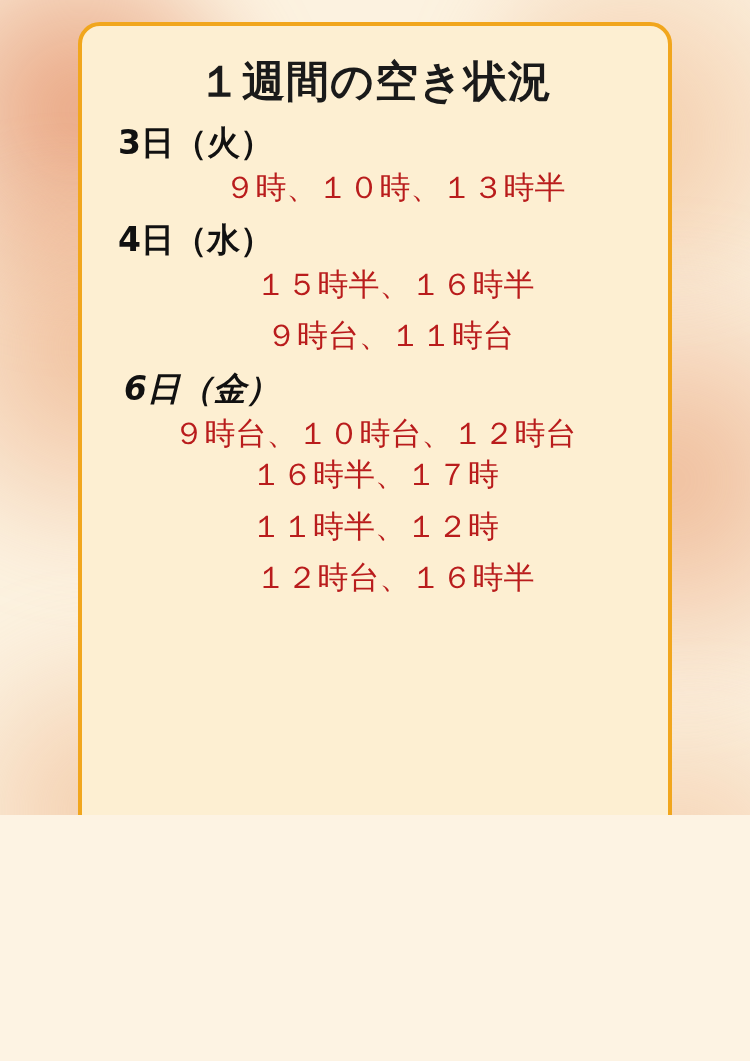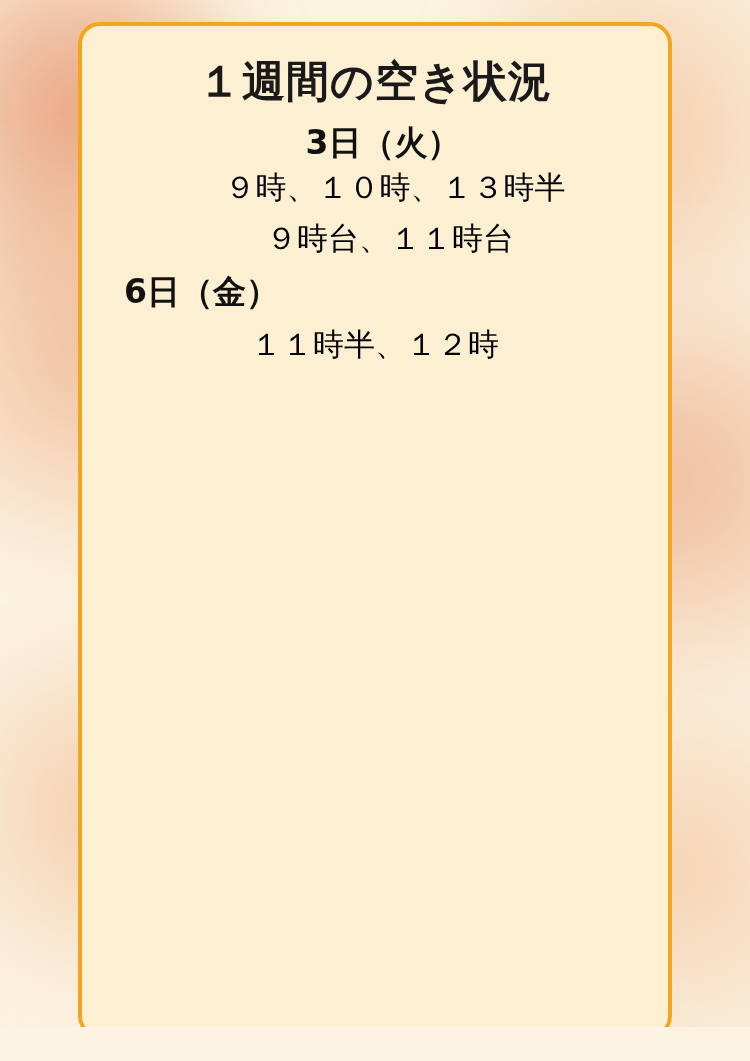--- a/index.html
+++ b/index.html
@@ -11,21 +11,21 @@
     height: 1061px;
     font-family: "DejaVu Sans", "Liberation Sans", sans-serif;
     background: #fdf3e3;
     overflow: hidden;
   }
 
   
   .poster {
     position: relative;
     width: 750px;
-    height: 1027px;
+    height: 815px;
     background: #fcf2e0;
     overflow: hidden;
   }
   .wash {
     position: absolute;
     border-radius: 50%;
     filter: blur(34px);
     pointer-events: none;
   }
   .wash-a {
@@ -91,26 +91,26 @@
   .day-block {
     margin-bottom: 10px;
   }
   .day-label {
     font-size: 33px;
     font-weight: bold;
     color: #111;
     line-height: 1.35;
     padding-left: 16px;
   }
-  .day-label.indent-1 { padding-left: 16px; text-align: center; }
-  .day-label.indent-2 { padding-left: 22px; }
+  .day-label.indent-1 { padding-left: 16px; }
+  .day-label.indent-2 { padding-left: 22px; font-style: italic; }
   .slots {
     text-align: center;
     font-size: 31px;
-    color: #000000;
+    color: #b91c1c;
     line-height: 1.34;
     margin-top: 1px;
   }
   .slot-line {
     white-space: nowrap;
   }
   .slot-line.pad-left-sm { padding-left: 40px; }
   .slot-line.pad-left-md { padding-left: 30px; font-family: Liberation Serif, serif; }
 </style>
 </head>
@@ -129,36 +129,45 @@
     <div class="title">１週間の空き状況</div>
 
     <div class="day-block">
       <div class="day-label indent-1">3日（火）</div>
       <div class="slots">
         <div class="slot-line pad-left-sm">９時、１０時、１３時半</div>
       </div>
     </div>
 
     <div class="day-block">
+      <div class="day-label indent-1">4日（水）</div>
+      <div class="slots">
+        <div class="slot-line pad-left-sm">１５時半、１６時半</div>
+      </div>
     </div>
 
     <div class="day-block">
       <div class="slots">
         <div class="slot-line pad-left-md">９時台、１１時台</div>
       </div>
     </div>
 
     <div class="day-block">
       <div class="day-label indent-2">6日（金）</div>
       <div class="slots">
+        <div class="slot-line">９時台、１０時台、１２時台</div>
+        <div class="slot-line">１６時半、１７時</div>
       </div>
     </div>
 
     <div class="day-block">
       <div class="slots">
         <div class="slot-line">１１時半、１２時</div>
       </div>
     </div>
 
     <div class="day-block">
+      <div class="slots">
+        <div class="slot-line pad-left-sm">１２時台、１６時半</div>
+      </div>
     </div>
   </div>
 </div>
 
 </body></html>

